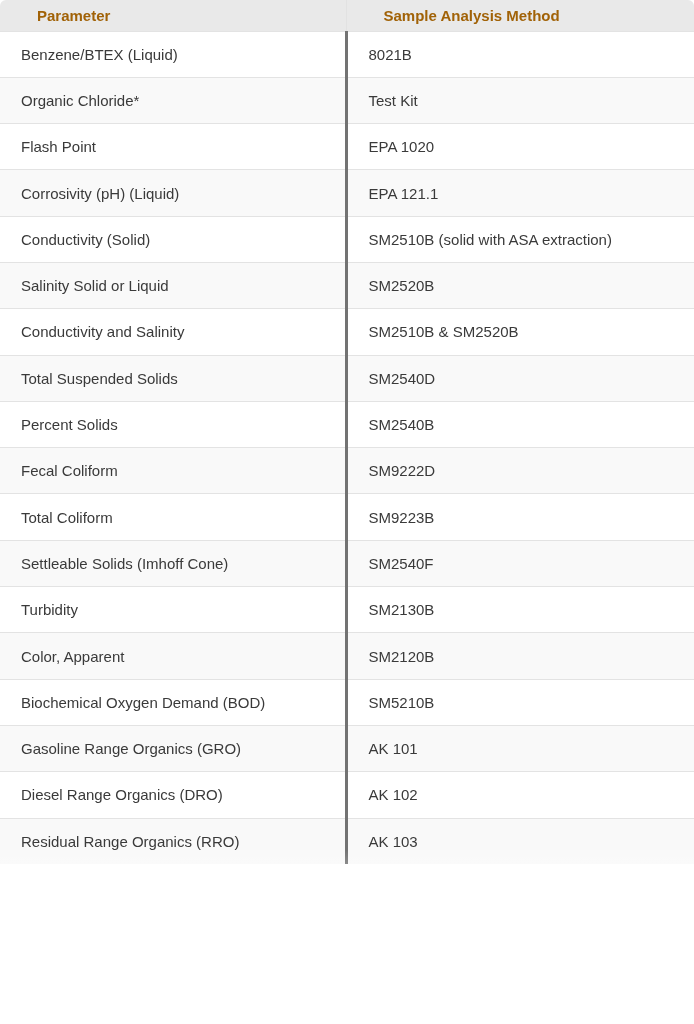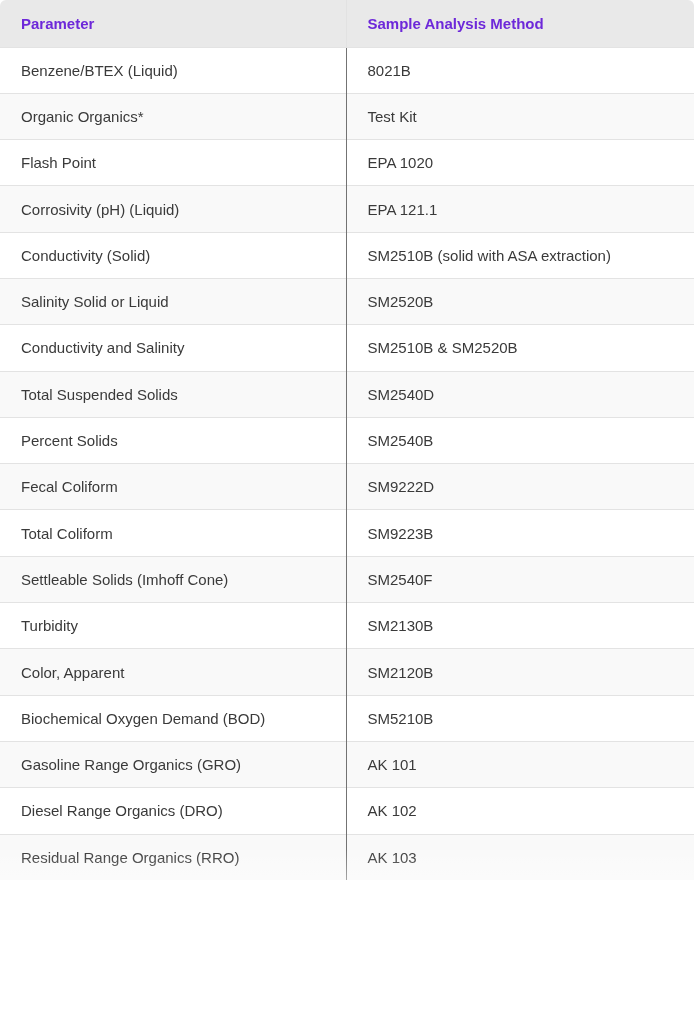--- a/index.html
+++ b/index.html
@@ -3,26 +3,26 @@
 <meta charset="utf-8">
 <style>
   html, body { margin: 0; padding: 0; background: #ffffff; }
   body { width: 694px; height: 1024px; overflow: hidden; position: relative;
          font-family: "Liberation Sans", "DejaVu Sans", sans-serif; }
   .table-wrap { position: absolute; left: 0; top: 0; width: 694px; height: 950px; overflow: hidden;
                 border-top-left-radius: 6px; border-top-right-radius: 6px; }
   table { border-collapse: collapse; width: 694px; table-layout: fixed; }
   col.c1 { width: 346px; }
   col.c2 { width: 348px; }
-  thead th { background: #e9e9e9; color: #6d28d9; font-weight: bold; font-size: 15px;
-             text-align: left; height: 47px; padding: 0 0 0 21px; box-sizing: border-box;
+  thead th { background: #e9e9e9; color: #a16207; font-weight: bold; font-size: 15px;
+             text-align: left; height: 31px; padding: 0 0 0 37px; box-sizing: border-box;
              border-right: 1px solid #e2e2e2; }
   thead th:last-child { border-right: none; }
   tbody td { height: 46.3px; padding: 0 0 0 21px; box-sizing: border-box; font-size: 15px;
-             color: #3a3a3a; border-top: 1px solid #e3e3e3; border-right: 1px solid #737373;
+             color: #3a3a3a; border-top: 1px solid #e3e3e3; border-right: 3px solid #737373;
              white-space: nowrap; }
   tbody td:last-child { border-right: none; }
   tbody tr:nth-child(odd) td { background: #ffffff; }
   tbody tr:nth-child(even) td { background: #f9f9f9; }
   .fade { position: absolute; left: 0; top: 850px; width: 694px; height: 100px;
           background: linear-gradient(to bottom, rgba(255,255,255,0) 0%, rgba(255,255,255,0.55) 45%, rgba(255,255,255,0.92) 100%);
           pointer-events: none; }
 </style>
 </head>
 <body>
@@ -38,21 +38,21 @@
         <th>Parameter</th>
         <th>Sample Analysis Method</th>
       </tr>
     </thead>
     <tbody>
       <tr>
           <td>Benzene/BTEX (Liquid)</td>
           <td>8021B</td>
         </tr>
       <tr>
-          <td>Organic Organics*</td>
+          <td>Organic Chloride*</td>
           <td>Test Kit</td>
         </tr>
       <tr>
           <td>Flash Point</td>
           <td>EPA 1020</td>
         </tr>
       <tr>
           <td>Corrosivity (pH) (Liquid)</td>
           <td>EPA 121.1</td>
         </tr>

